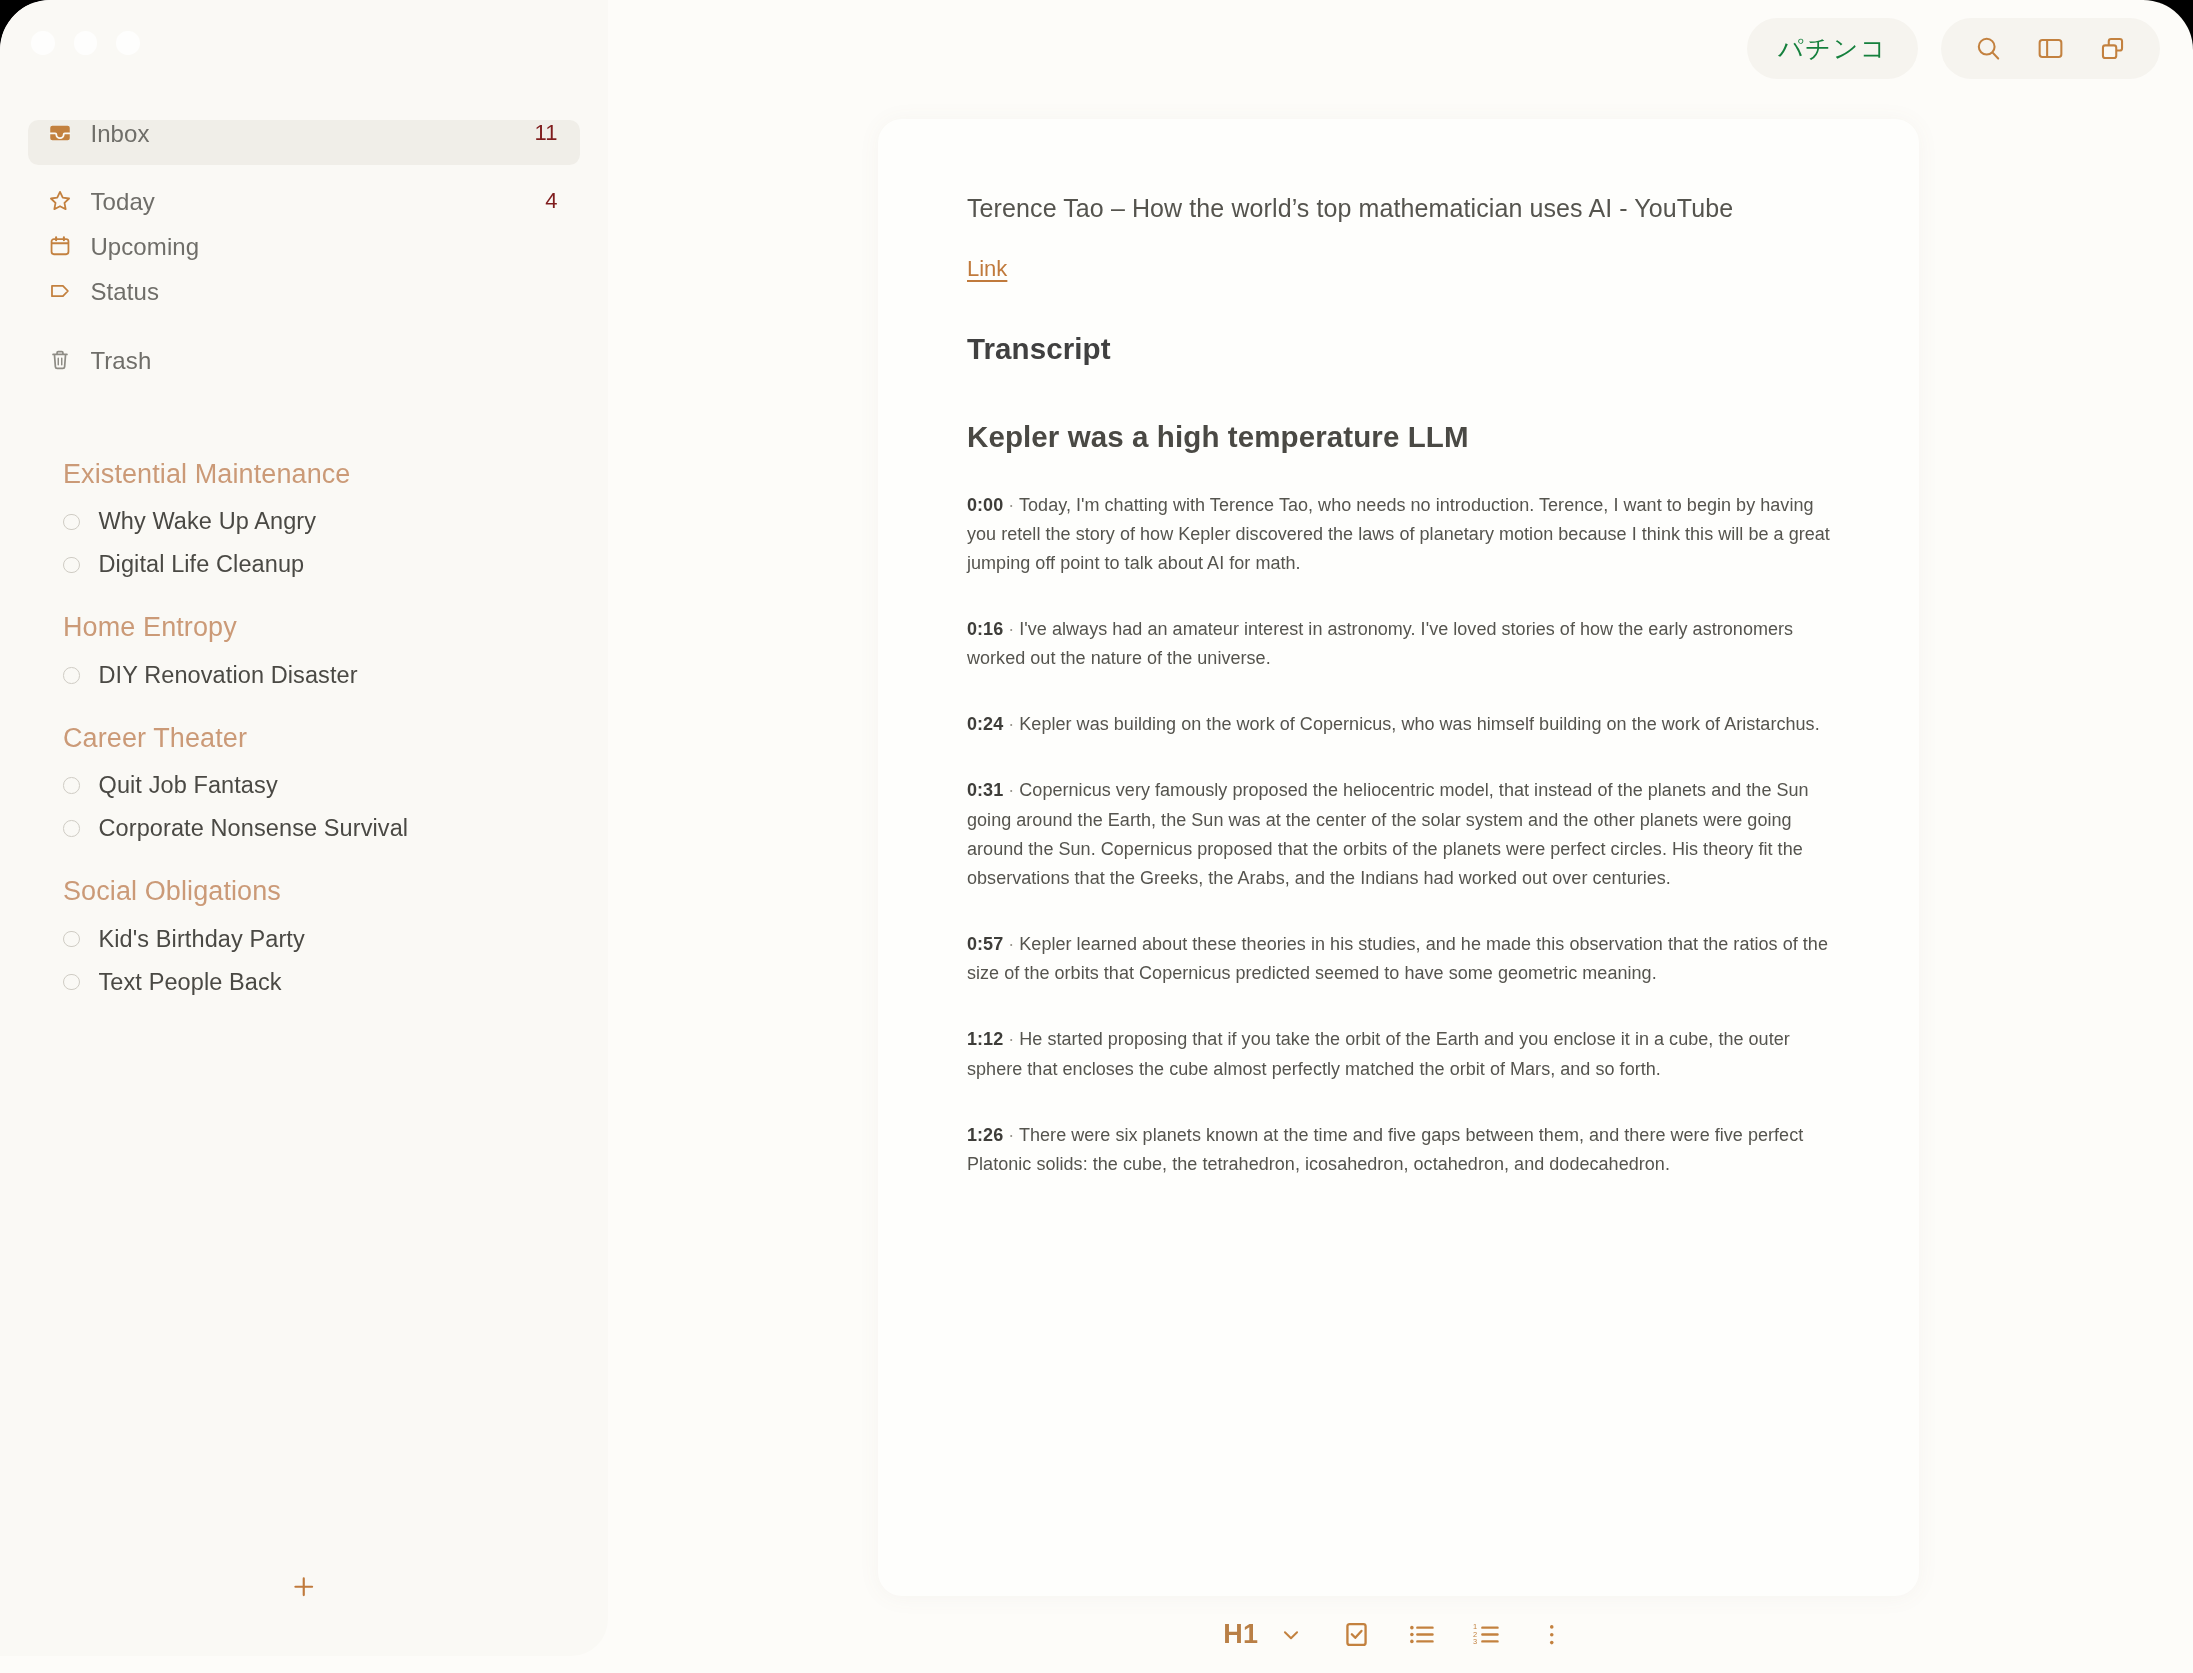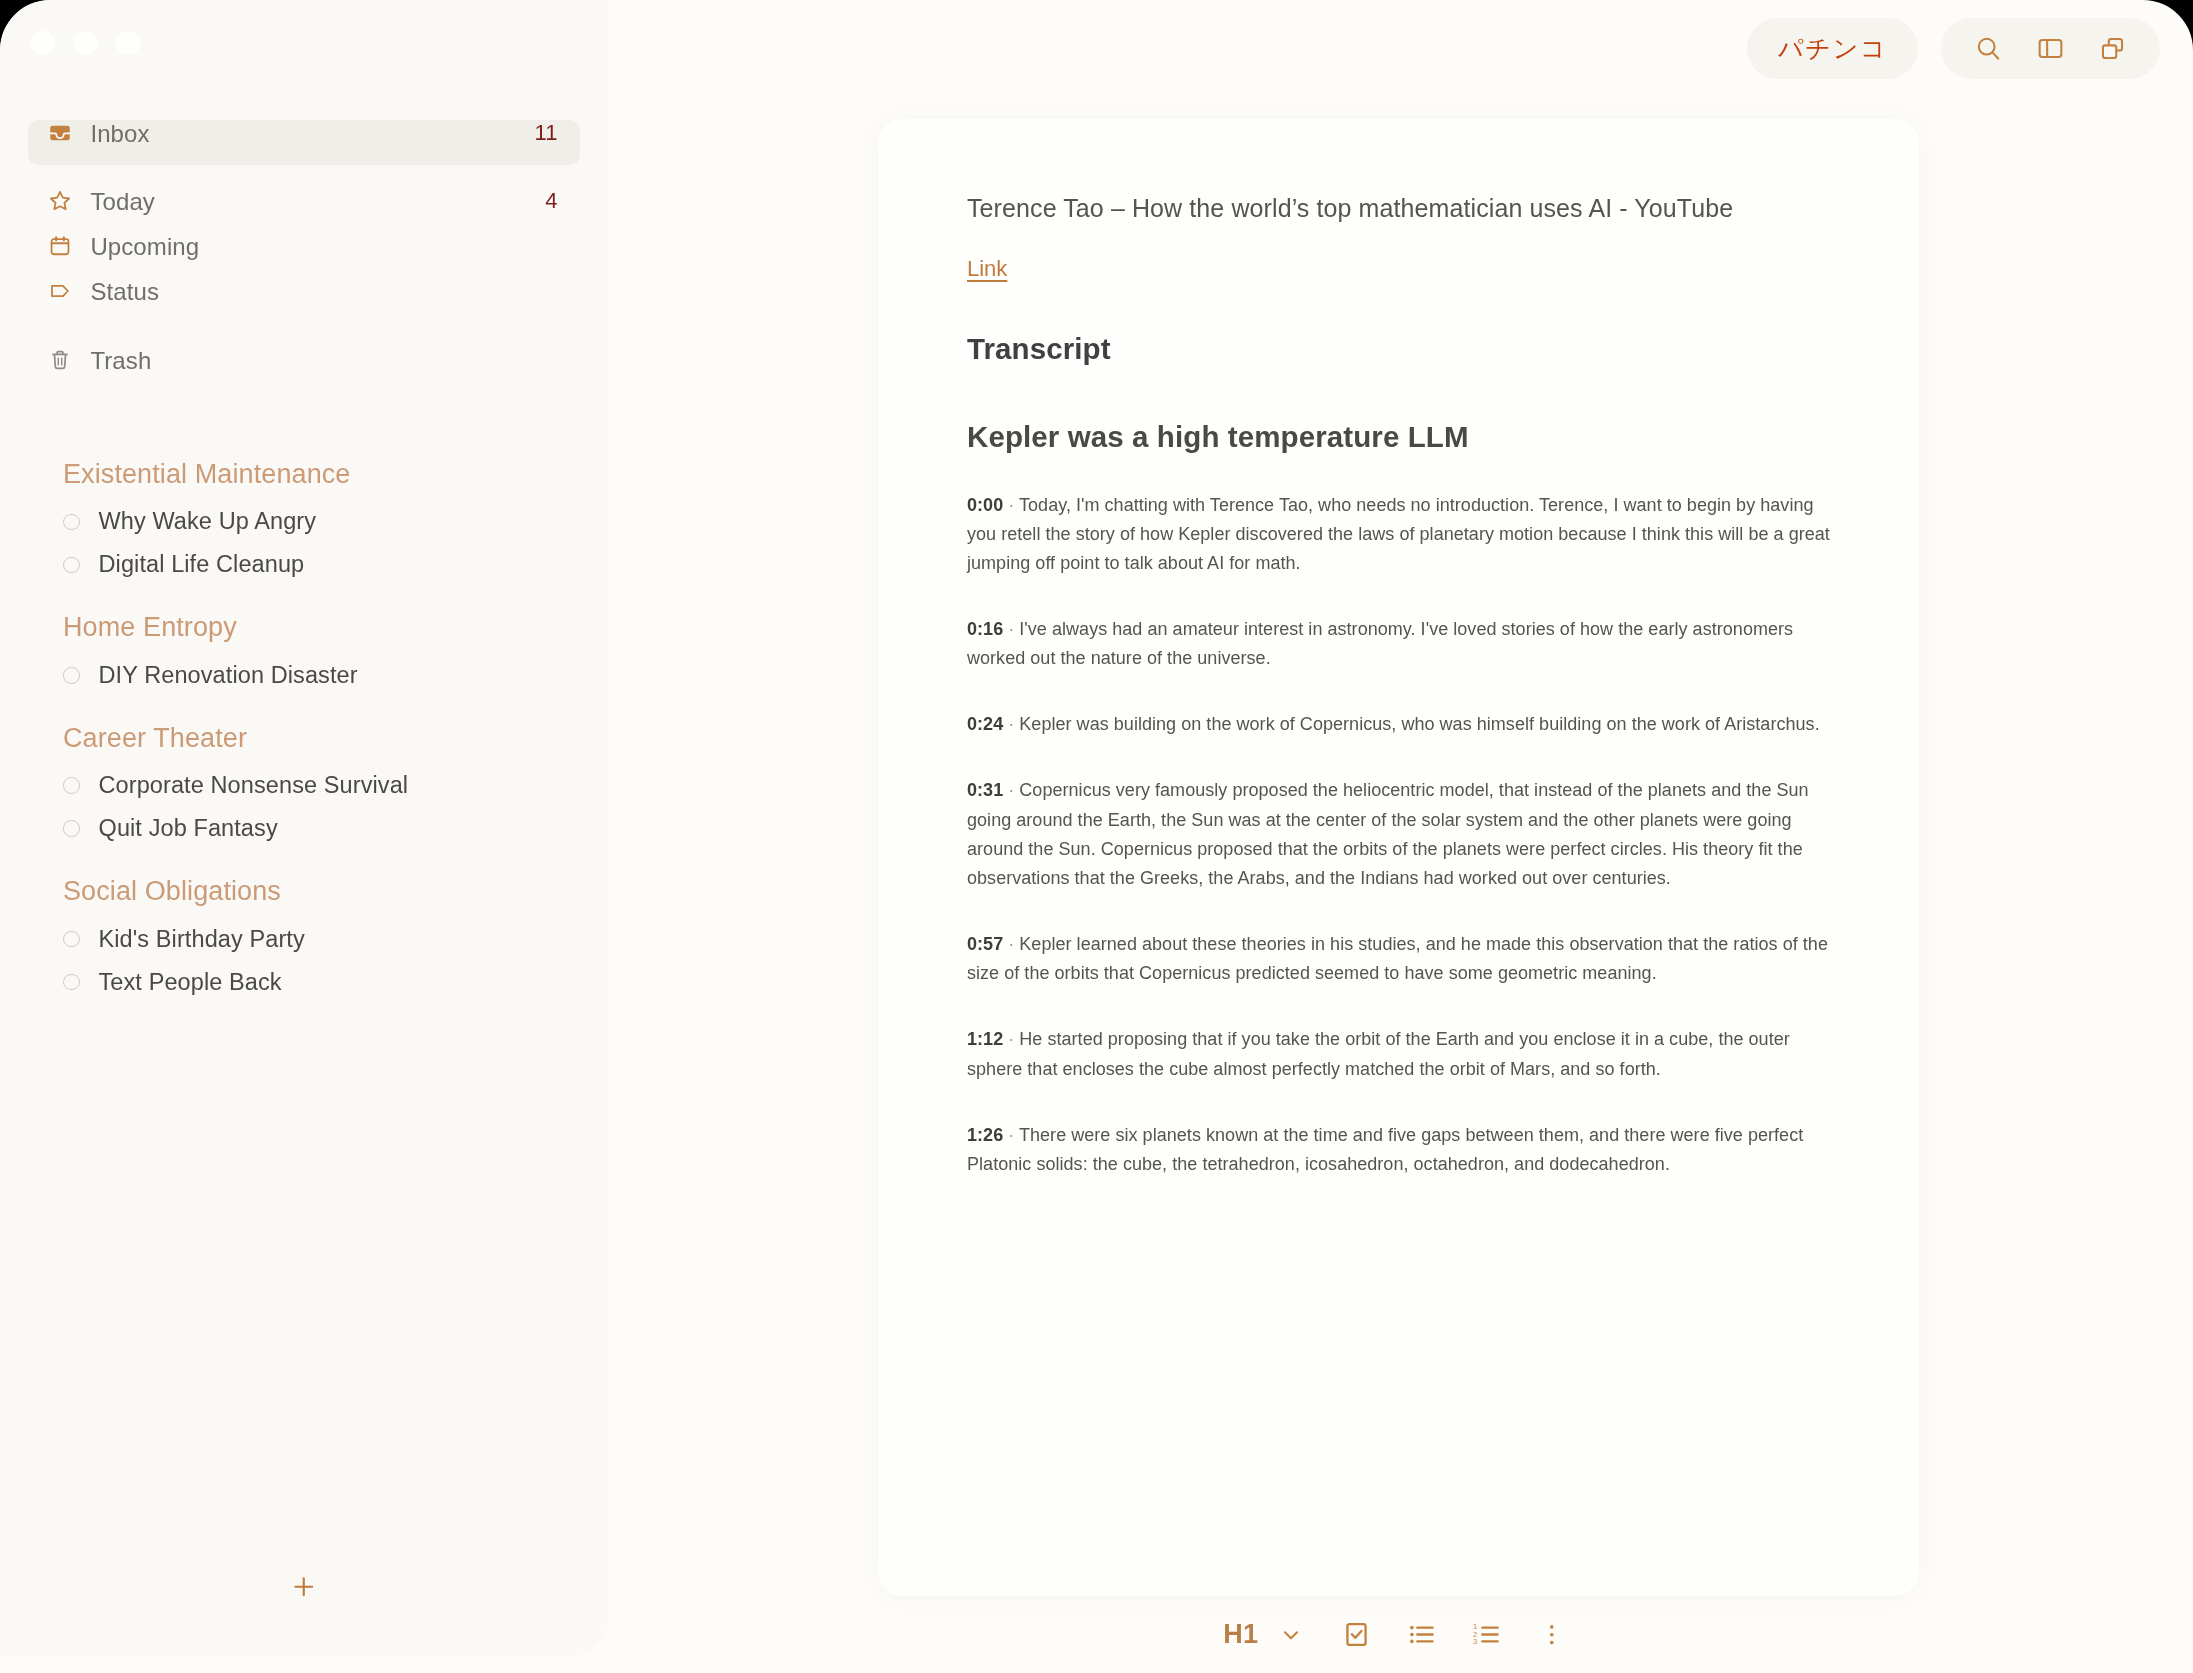--- a/index.html
+++ b/index.html
@@ -132,21 +132,21 @@
   }
   .pill {
     height: 61px;
     display: flex; align-items: center; justify-content: center;
     padding: 0 31px;
     background: #F6F4EF;
     border-radius: 31px;
   }
   .pill-label {
     font-size: 25px;
-    color: #c2410c;
+    color: #15803d;
     letter-spacing: 1.7px;
     white-space: nowrap;
   }
   .icon-pill {
     height: 61px;
     display: flex; align-items: center;
     gap: 12px;
     padding: 0 22.6px;
     background: #F6F4EF;
     border-radius: 31px;
@@ -328,25 +328,25 @@
           <div class="group-item">
             <span class="radio-dot"></span>
             <span class="group-item-label">DIY Renovation Disaster</span>
           </div>
         </div>
 
         <div class="group">
           <div class="group-title">Career Theater</div>
           <div class="group-item">
             <span class="radio-dot"></span>
+            <span class="group-item-label">Quit Job Fantasy</span>
+          </div>
+          <div class="group-item">
+            <span class="radio-dot"></span>
             <span class="group-item-label">Corporate Nonsense Survival</span>
-          </div>
-          <div class="group-item">
-            <span class="radio-dot"></span>
-            <span class="group-item-label">Quit Job Fantasy</span>
           </div>
         </div>
 
         <div class="group">
           <div class="group-title">Social Obligations</div>
           <div class="group-item">
             <span class="radio-dot"></span>
             <span class="group-item-label">Kid's Birthday Party</span>
           </div>
           <div class="group-item">

